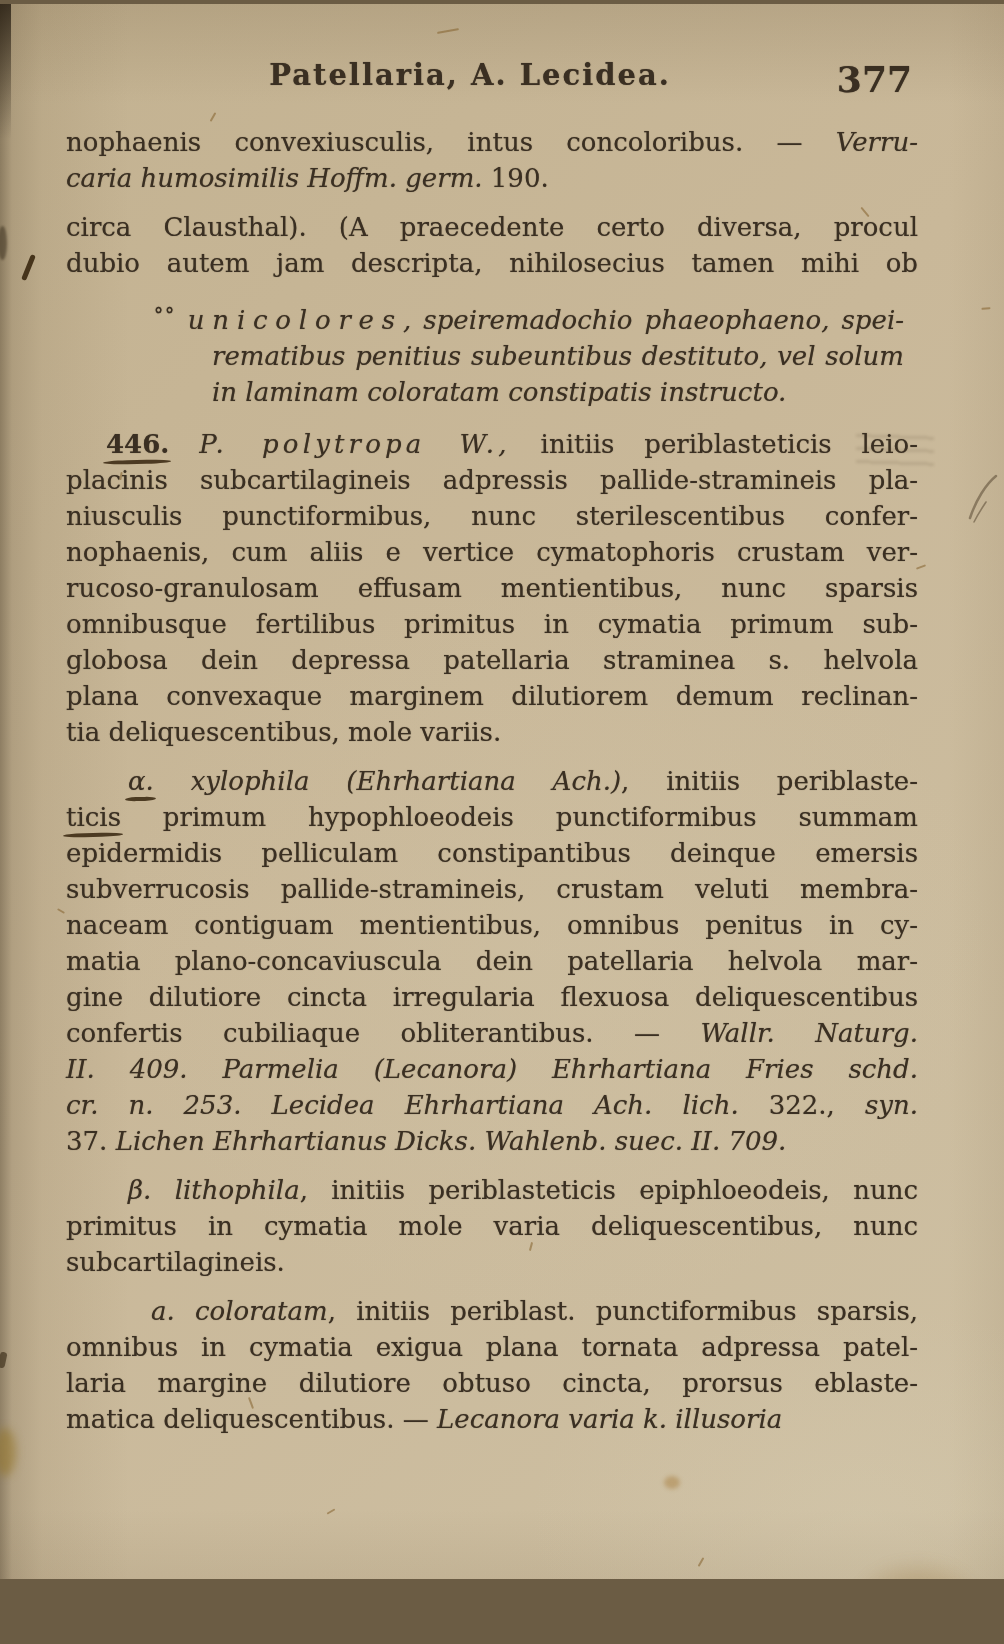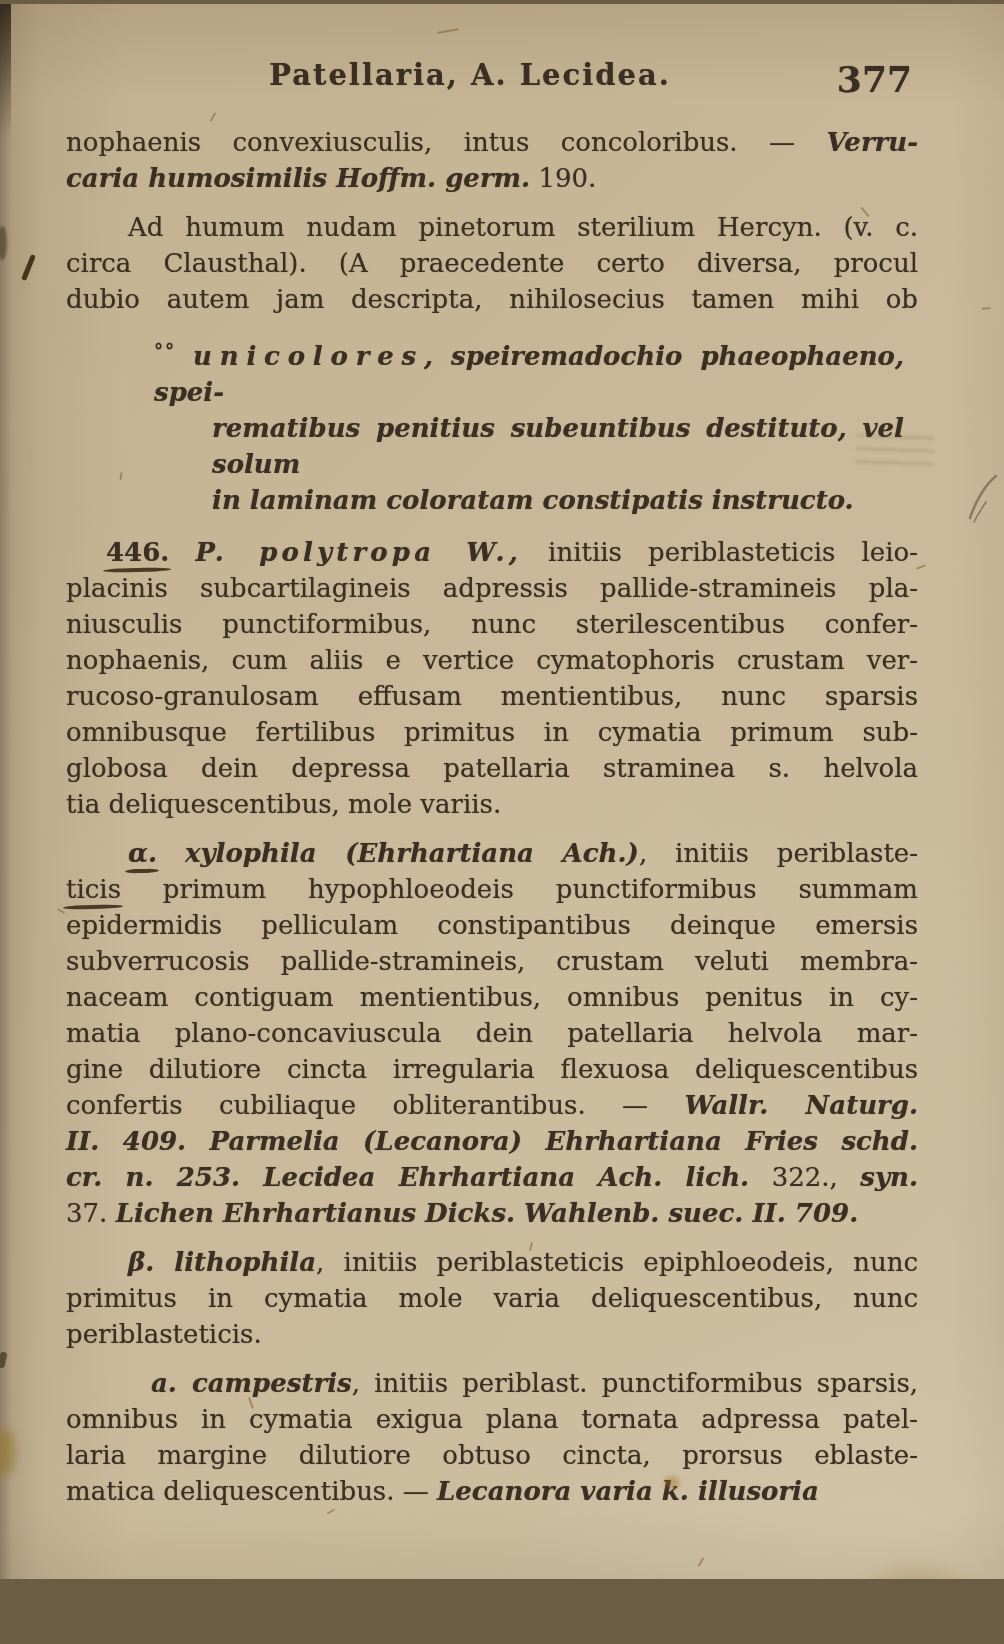--- a/index.html
+++ b/index.html
@@ -34,21 +34,21 @@
   .text-body {
     position:absolute; left:66px; top:120px; width:852px;
     font-size:26px; line-height:36px;
     text-shadow:0 0 1px rgba(46,36,24,.55);
   }
   .para { margin-top:13px; }
   .para:first-child { margin-top:0; }
   .para.blk { margin:16px 14px 16px 88px; font-size:26px; }
   .line { min-height:36px; }
   .line.j { text-align:justify; text-align-last:justify; }
-  .it { font-style:italic; font-weight:bold; }
+  .it { font-style:italic; font-weight:normal; }
   .b  { font-weight:bold; }
   .ls  { letter-spacing:.30em; }
   .ls2 { letter-spacing:.16em; }
   .deg { font-size:.70em; vertical-align:.45em; letter-spacing:.10em; font-weight:bold; font-style:normal; }
   .hu { position:relative; }
   .hu::after {
     content:""; position:absolute; left:-3px; right:-2px; bottom:-5px; height:4px;
     background:var(--ink-hand,#46341b); border-radius:50% / 70%;
     transform:rotate(-1.4deg); opacity:.95;
   }
@@ -83,59 +83,59 @@
     <div class="page-title">Patellaria,  A.  Lecidea.</div>
     <div class="page-number">377</div>
   </div>
 
   <div class="text-body">
       <div class="para">
         <div class="line j"><span>nophaenis convexiusculis, intus concoloribus. — </span><span class="it">Verru-</span></div>
         <div class="line"><span class="it">caria humosimilis Hoffm. germ.</span><span> 190.</span></div>
       </div>
       <div class="para">
-        <div class="line j" style="padding-left: 62px;"><span>Ad humum nudam pinetorum sterilium Hercyn. (v. c.</span></div>
         <div class="line j"><span>circa Clausthal).  (A praecedente certo diversa, procul</span></div>
         <div class="line j"><span>dubio autem jam descripta, nihilosecius tamen mihi ob</span></div>
       </div>
       <div class="para blk">
         <div class="line j"><span class="deg">°° </span><span class="it ls">unicolores</span><span class="it">, speiremadochio phaeophaeno, spei-</span></div>
         <div class="line j" style="padding-left: 58px;"><span class="it">rematibus penitius subeuntibus destituto, vel solum</span></div>
         <div class="line" style="padding-left: 58px;"><span class="it">in laminam coloratam constipatis instructo.</span></div>
       </div>
       <div class="para">
         <div class="line j" style="padding-left: 40px;"><span class="b hu">446.</span><span>  </span><span class="it ls2">P. polytropa W.,</span><span>  initiis periblasteticis leio-</span></div>
         <div class="line j"><span>placinis subcartilagineis adpressis pallide-stramineis pla-</span></div>
         <div class="line j"><span>niusculis punctiformibus,  nunc sterilescentibus confer-</span></div>
         <div class="line j"><span>nophaenis,  cum aliis e vertice cymatophoris crustam ver-</span></div>
         <div class="line j"><span>rucoso-granulosam effusam mentientibus,  nunc sparsis</span></div>
         <div class="line j"><span>omnibusque fertilibus primitus in cymatia primum sub-</span></div>
         <div class="line j"><span>globosa dein depressa patellaria straminea s. helvola</span></div>
+        <div class="line j"><span>plana convexaque marginem dilutiorem demum reclinan-</span></div>
         <div class="line"><span>tia deliquescentibus, mole variis.</span></div>
       </div>
       <div class="para">
         <div class="line j" style="padding-left: 62px;"><span class="it hu">α.</span><span> </span><span class="it">xylophila (Ehrhartiana Ach.)</span><span>, initiis periblaste-</span></div>
         <div class="line j"><span class="hu">ticis</span><span> primum hypophloeodeis punctiformibus summam</span></div>
         <div class="line j"><span>epidermidis pelliculam constipantibus deinque emersis</span></div>
         <div class="line j"><span>subverrucosis pallide-stramineis, crustam veluti membra-</span></div>
         <div class="line j"><span>naceam contiguam mentientibus, omnibus penitus in cy-</span></div>
         <div class="line j"><span>matia plano-concaviuscula dein patellaria helvola mar-</span></div>
         <div class="line j"><span>gine dilutiore cincta irregularia flexuosa deliquescentibus</span></div>
         <div class="line j"><span>confertis cubiliaque obliterantibus. — </span><span class="it">Wallr. Naturg.</span></div>
         <div class="line j"><span class="it">II. 409. Parmelia (Lecanora) Ehrhartiana Fries schd.</span></div>
         <div class="line j"><span class="it">cr. n. 253. Lecidea Ehrhartiana Ach. lich.</span><span> 322., </span><span class="it">syn.</span></div>
         <div class="line"><span>37. </span><span class="it">Lichen Ehrhartianus Dicks. Wahlenb. suec. II. 709.</span></div>
       </div>
       <div class="para">
         <div class="line j" style="padding-left: 62px;"><span class="it">β. lithophila</span><span>, initiis periblasteticis epiphloeodeis, nunc</span></div>
         <div class="line j"><span>primitus in cymatia mole varia deliquescentibus,  nunc</span></div>
-        <div class="line"><span>periblasteticis.</span></div>
+        <div class="line"><span>subcartilagineis.</span></div>
       </div>
       <div class="para">
-        <div class="line j" style="padding-left: 85px;"><span class="it">a. campestris</span><span>, initiis periblast. punctiformibus sparsis,</span></div>
+        <div class="line j" style="padding-left: 85px;"><span class="it">a. coloratam</span><span>, initiis periblast. punctiformibus sparsis,</span></div>
         <div class="line j"><span>omnibus in cymatia exigua plana tornata adpressa patel-</span></div>
         <div class="line j"><span>laria margine dilutiore obtuso cincta,  prorsus eblaste-</span></div>
         <div class="line"><span>matica deliquescentibus. — </span><span class="it">Lecanora varia k. illusoria</span></div>
       </div>
     </div>
 
   <div class="edge-top-left"></div>
   <div class="edge-notch"></div>
   <div class="ink-slash"></div>
   <div class="pencil-mark">

